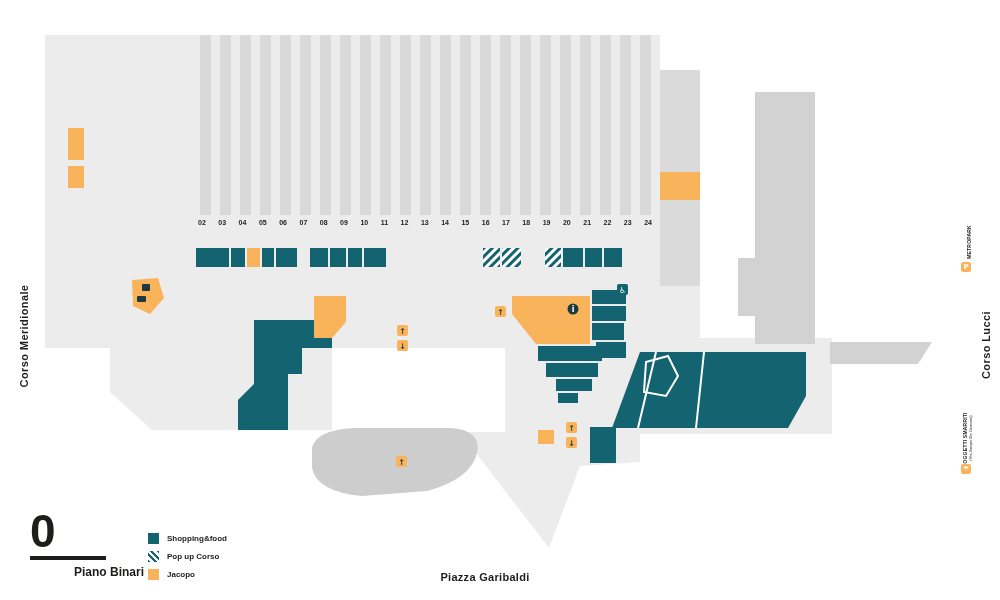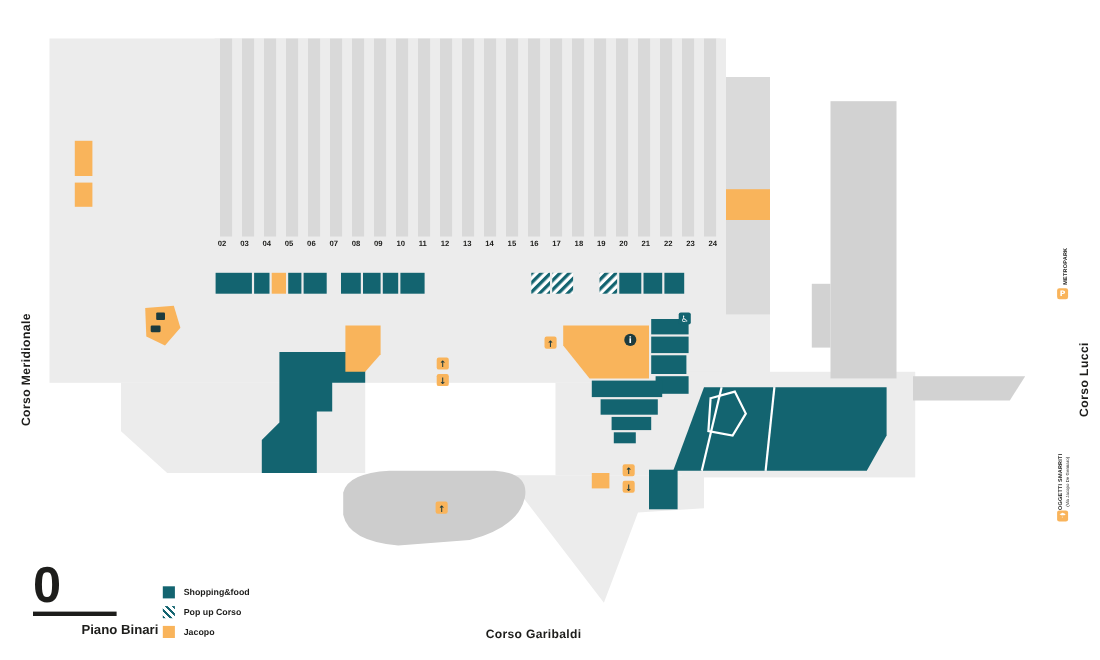--- a/index.html
+++ b/index.html
@@ -182,21 +182,21 @@
       <span>19</span>
       <span>20</span>
       <span>21</span>
       <span>22</span>
       <span>23</span>
       <span>24</span>
     </div>
 
   <div class="vlabel street" style="left:24px;top:336px">Corso Meridionale</div>
   <div class="vlabel street" style="left:986px;top:345px">Corso Lucci</div>
-  <div class="piazza">Corso Garibaldi</div>
+  <div class="piazza">Piazza Garibaldi</div>
 
   <div class="vlabel side-small" style="left:969px;top:242px">METROPARK</div>
   <div class="poi-icon" style="left:961px;top:262px">
     <span>P</span>
   </div>
 
   <div class="vlabel" style="left:967px;top:438px">
     <div class="side-small">OGGETTI SMARRITI</div>
     <div class="side-sub">(Via Jacopo De Gennaro)</div>
   </div>

